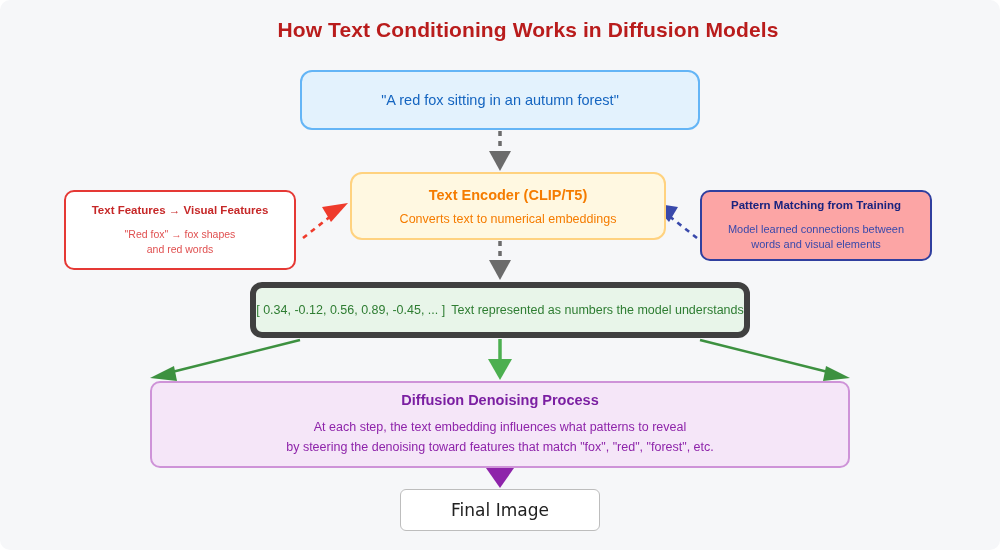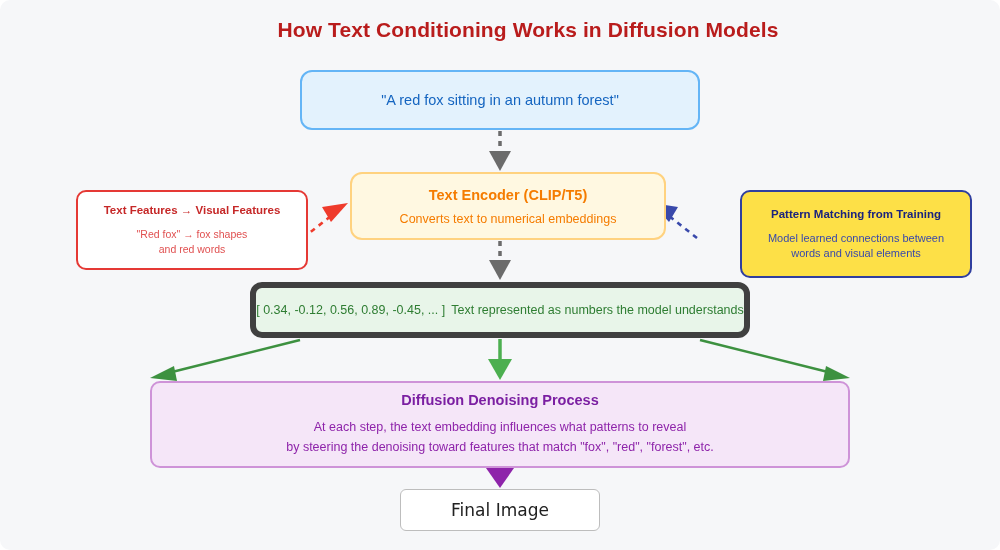--- a/index.html
+++ b/index.html
@@ -71,45 +71,44 @@
     font-weight: bold;
     color: #f57c00;
   }
   #encoder-node .sub {
     font-size: 12.5px;
     color: #f57c00;
   }
 
   
   #left-note-node {
-    left: 76px; top: 190px; width: 232px; height: 80px;
+    left: 64px; top: 190px; width: 232px; height: 80px;
     background: #ffffff;
     border: 2px solid #e53935;
     border-radius: 10px;
     gap: 11px;
   }
   #left-note-node .title {
     font-size: 11.5px;
     font-weight: bold;
     color: #c62828;
   }
   #left-note-node .sub {
     font-size: 10.5px;
     color: #e05050;
     line-height: 1.35;
   }
 
   
   #right-note-node {
-    left: 700px; top: 190px; width: 232px; height: 88px;
-    background: #fde047;
+    left: 700px; top: 190px; width: 232px; height: 71px;
+    background: #fca5a5;
     border: 2px solid #303f9f;
     border-radius: 10px;
     gap: 11px;
-    margin-left: 40px;
   }
   #right-note-node .title {
     font-size: 11.5px;
     font-weight: bold;
     color: #1a237e;
   }
   #right-note-node .sub {
     font-size: 11px;
     color: #3949ab;
     line-height: 1.35;

